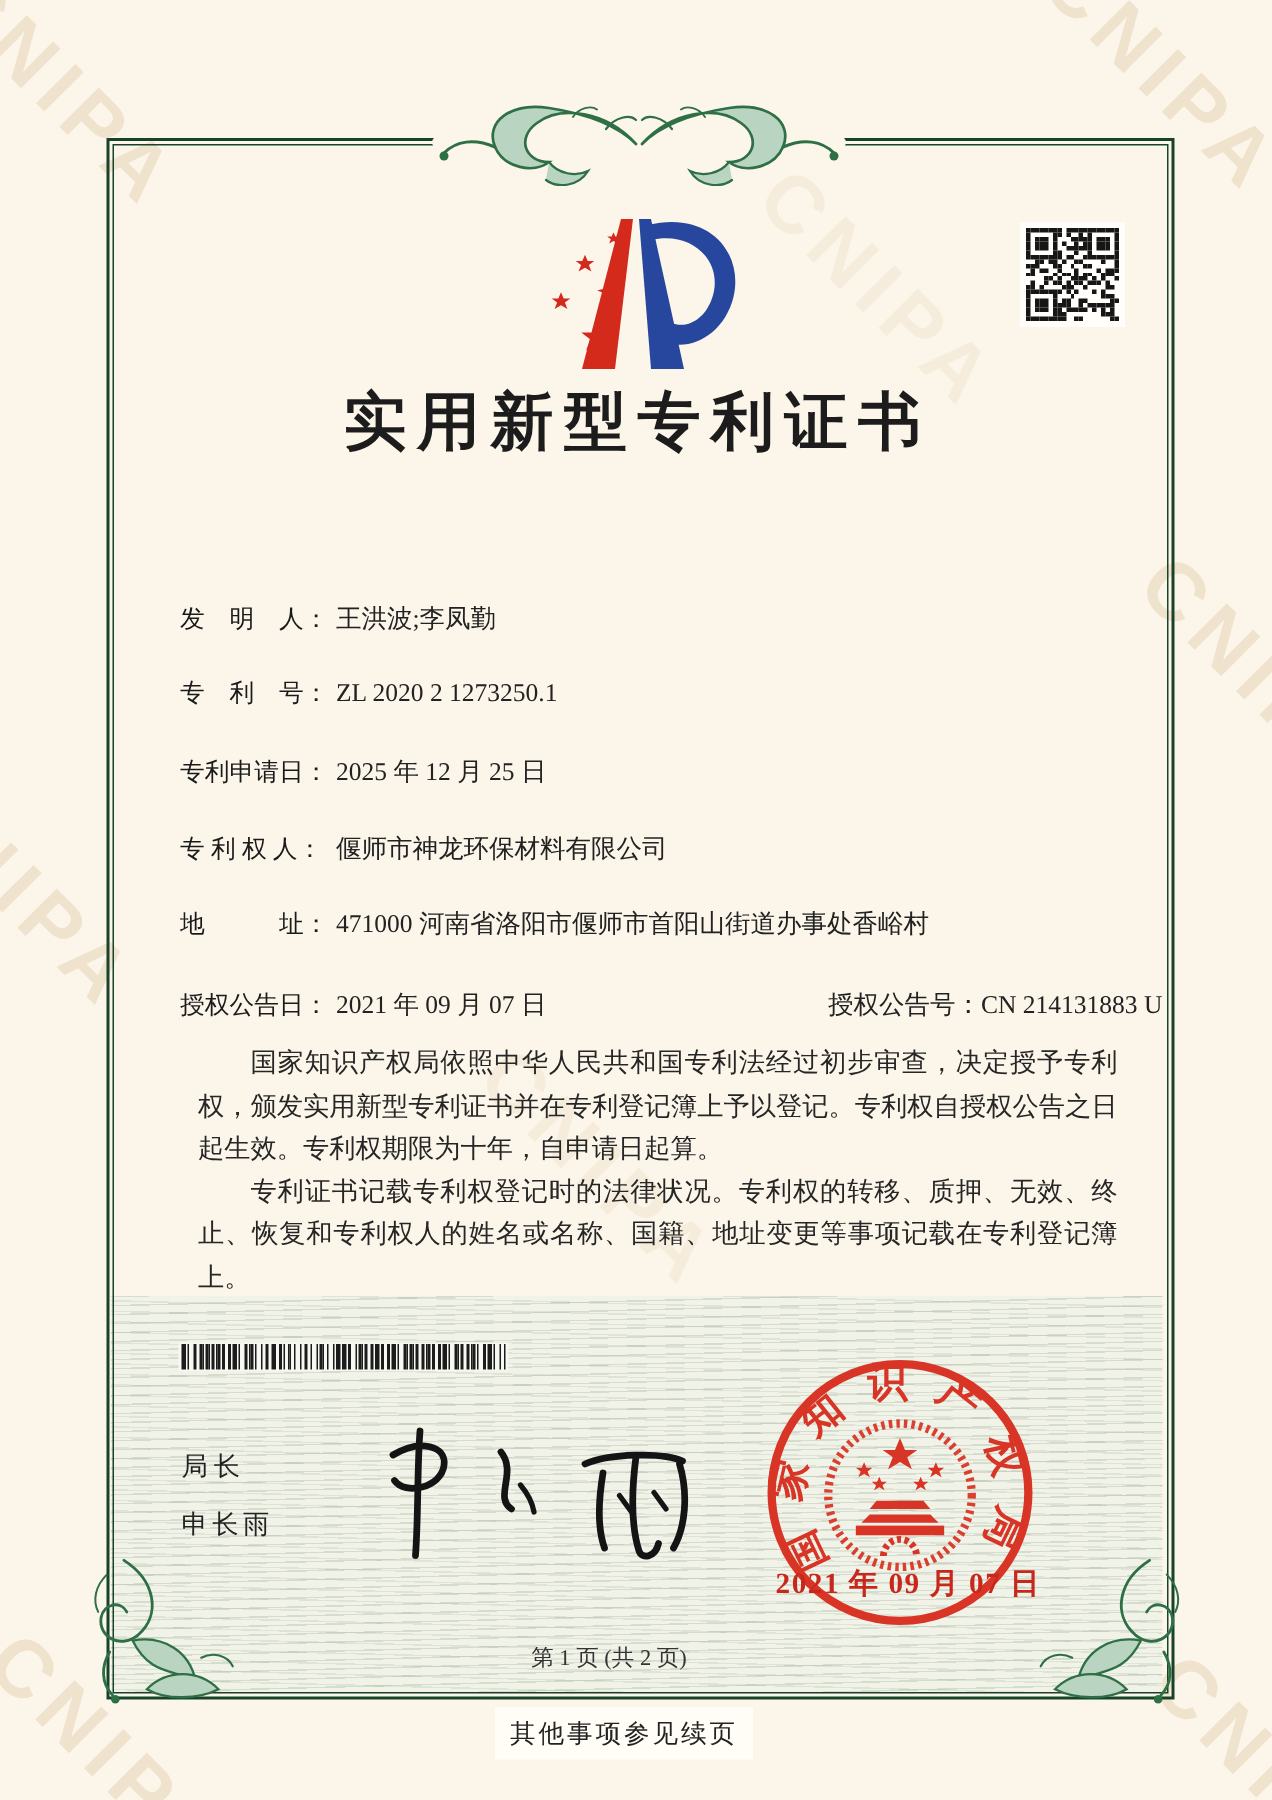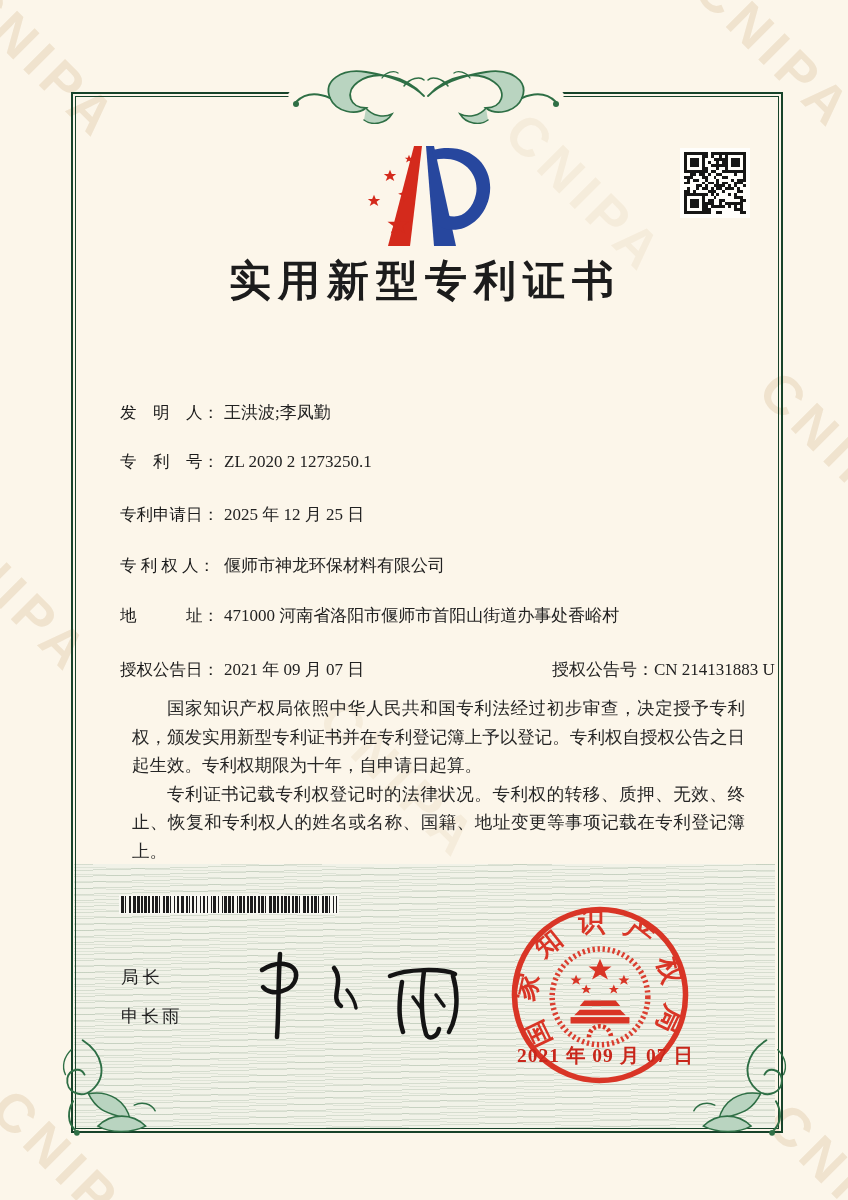--- a/index.html
+++ b/index.html
@@ -606,14 +606,16 @@
       <use href="#st" transform="translate(85,94) scale(0.55)"></use>
       <use href="#st" transform="translate(115,94) scale(0.55)"></use>
       <path d="M78,112 h44 l-5,-6 h-34 Z"></path>
       <path d="M72,122 h56 l-6,-6 h-44 Z"></path>
       <rect x="68" y="124" width="64" height="7"></rect>
       <path d="M88,146 a12,12 0 0 1 24,0" fill="none" stroke="#d93526" stroke-width="5" stroke-dasharray="3 2.5"></path>
     </g>
   </svg>
   <div class="seal-date">2021 年 09 月 07 日</div>
 
+  <div class="page-footer">第 1 页 (共 2 页)</div>
+  <div class="cont-box">其他事项参见续页</div>
 
 </div>
 
 </body></html>

